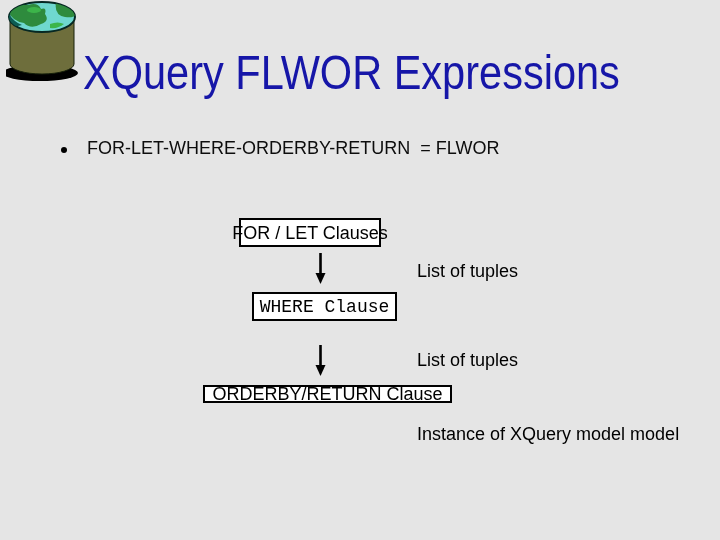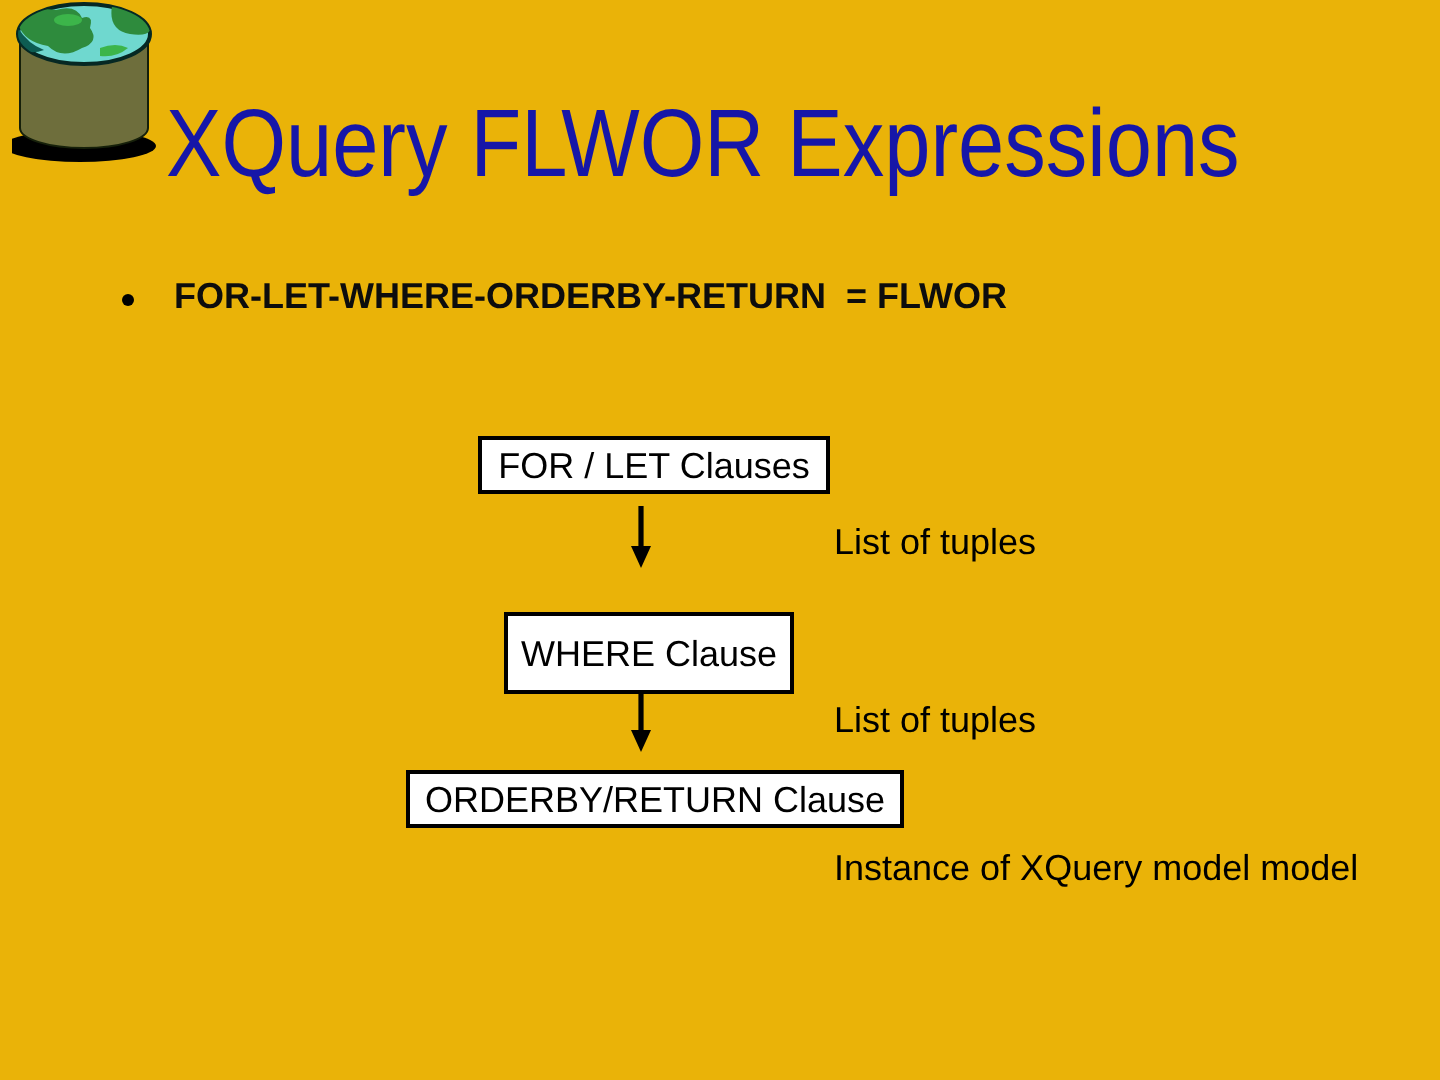--- a/index.html
+++ b/index.html
@@ -1,39 +1,39 @@
 <!DOCTYPE html>
 <html><head>
 <meta charset="utf-8">
 <style>
   html,body{margin:0;padding:0;background:#888;}
   .slide{
-    position:relative;width:720px;height:540px;background:#eab308;
+    position:relative;width:720px;height:540px;background:#e5e5e5;
     overflow:hidden;font-family:"Liberation Sans",sans-serif;color:#000;
   }
   .title{
     position:absolute;left:83px;top:49px;font-size:48px;line-height:1;
     color:#1616a8;white-space:nowrap;transform:scaleX(.865);transform-origin:left top;
   }
   .bullet-dot{
     position:absolute;left:61px;top:147px;width:6px;height:6px;
     background:#000;border-radius:50%;
   }
   .bullet-text{
-    position:absolute;left:87px;top:137px;font-size:18px;font-weight:bold;
+    position:absolute;left:87px;top:137px;font-size:18px;font-weight:normal;
     line-height:22px;white-space:pre;color:#0d0d0d;
   }
   .dbox{
     position:absolute;box-sizing:border-box;border:2px solid #000;background:#fff;
     display:flex;align-items:center;justify-content:center;
     font-size:18px;line-height:18px;white-space:nowrap;
   }
-  .box-forlet{left:239px;top:218px;width:176px;height:29px;}
-  .box-where{left:252px;top:306px;width:145px;height:41px;}
-  .box-orderby{left:203px;top:385px;width:249px;height:29px;}
+  .box-forlet{left:239px;top:218px;width:142px;height:29px;}
+  .box-where{left:252px;top:292px;width:145px;height:29px;font-family:Liberation Mono, monospace;}
+  .box-orderby{left:203px;top:385px;width:249px;height:18px;}
   .arrow{position:absolute;width:13px;height:31px;}
   .arrow-1{left:314px;top:253px;}
   .arrow-2{left:314px;top:345px;}
   .flow-label{
     position:absolute;font-size:18px;line-height:22px;white-space:nowrap;margin-left:44px;
   }
   .label-1{left:373px;top:260px;}
   .label-2{left:373px;top:349px;}
   .label-result{left:373px;top:423px;}
   .logo{position:absolute;left:6px;top:-10px;width:82px;height:92px;}

